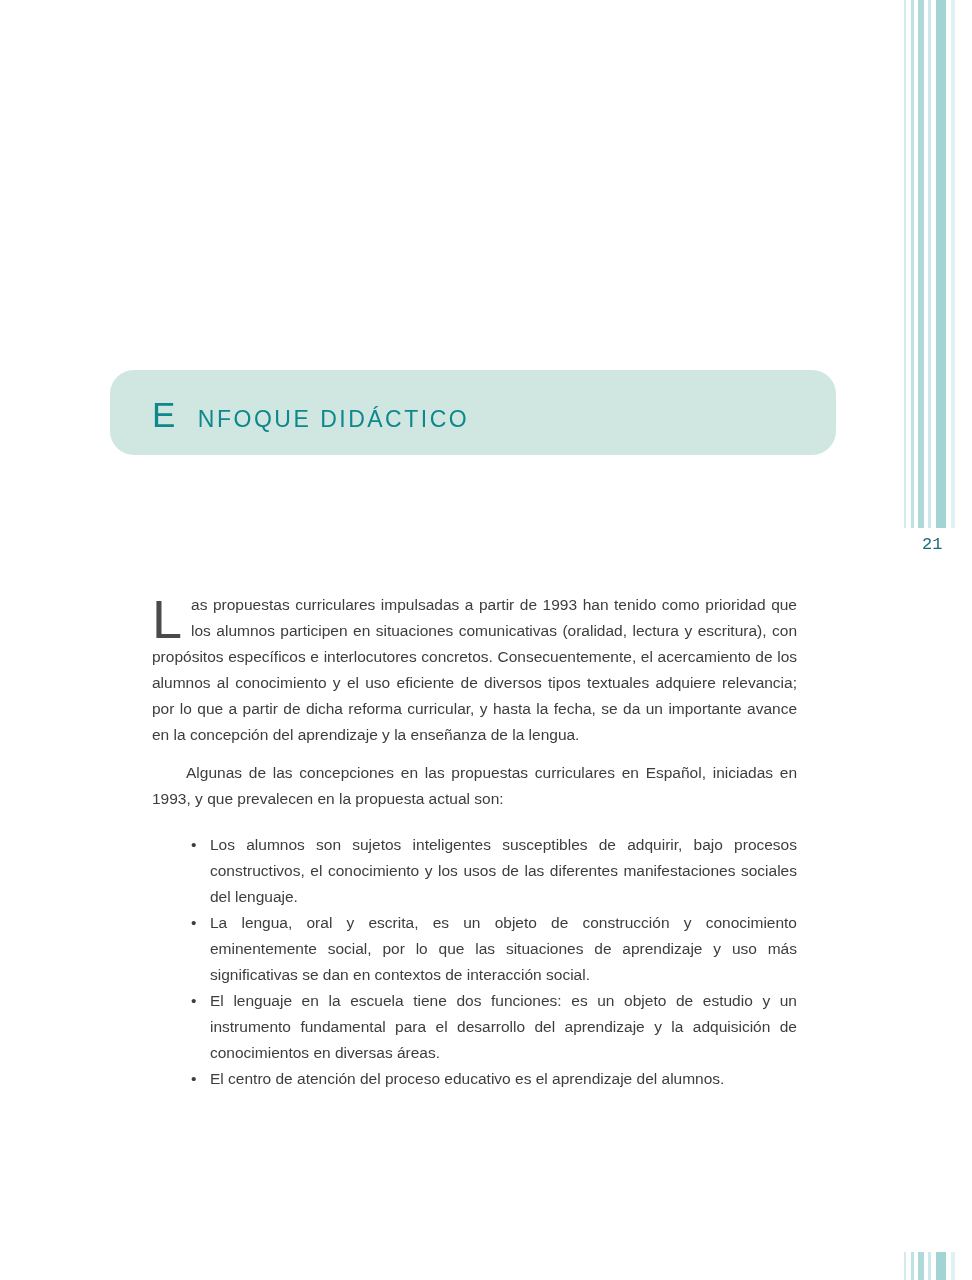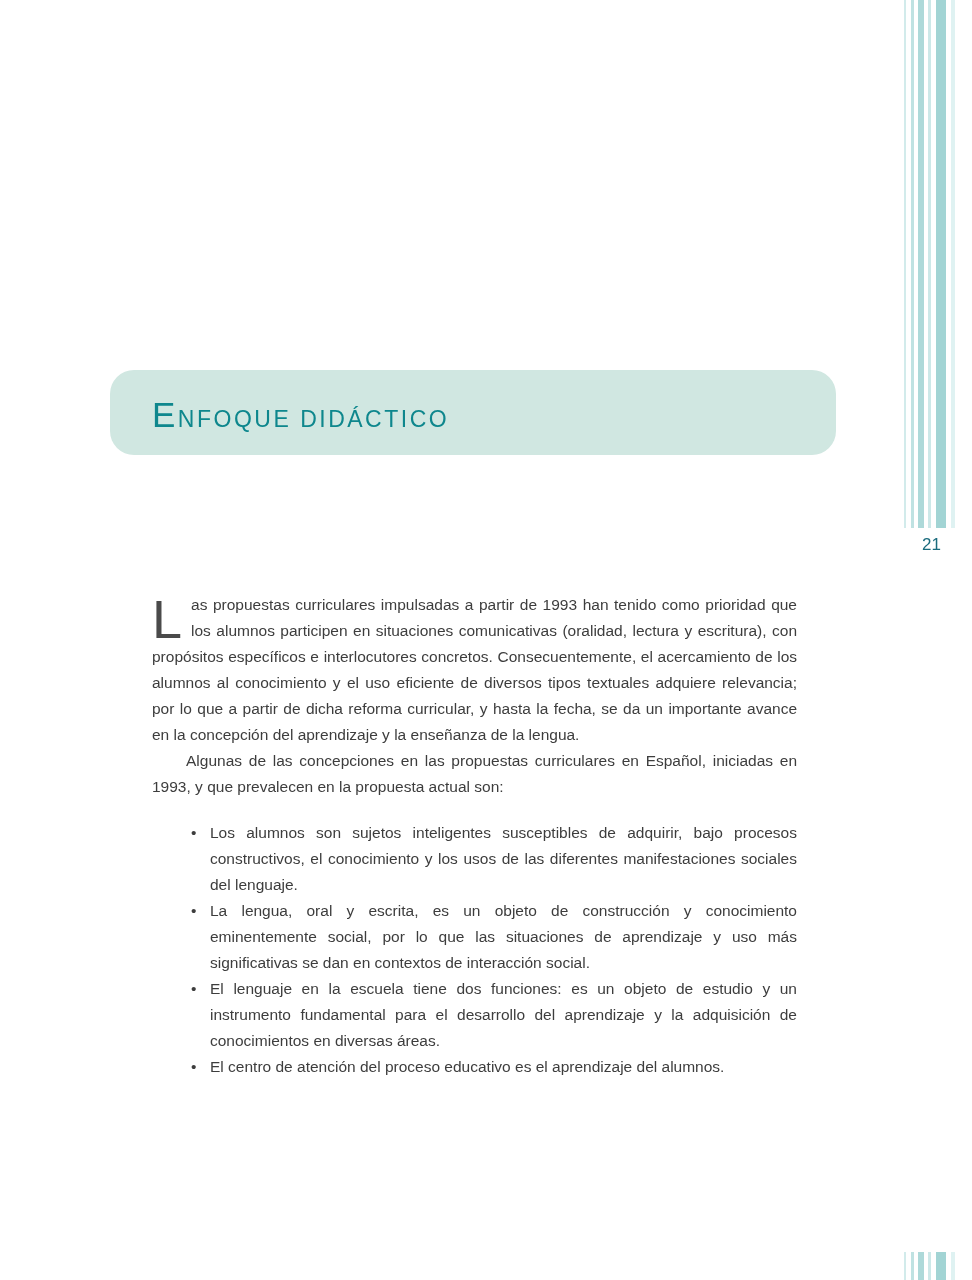--- a/index.html
+++ b/index.html
@@ -58,49 +58,50 @@
   .banner .title .initial {
     font-size: 35px;
     letter-spacing: 2.5px;
     line-height: 1;
   }
   .banner .title .rest {
     font-size: 23px;
     letter-spacing: 2.5px;
     text-transform: uppercase;
     line-height: 1;
+    margin-left: 20px;
   }
 
   
   .folio {
     position: absolute;
     left: 922px;
     top: 535px;
     width: 44px;
-    font-family: Liberation Sans, sans-serif;
+    font-family: Liberation Mono, monospace;
     font-size: 17px;
     color: var(--folio_teal, #1a6b7d);
     text-align: left;
   }
 
   
   .content {
     position: absolute;
     left: 152px;
     top: 592px;
     width: 645px;
     font-size: 15.5px;
     line-height: 26px;
     color: var(--body_text, #3d3d3d);
     text-align: justify;
     hyphens: auto;
   }
   .content p { margin: 0; }
   .content p.second {
-    margin-top: 0;
+    margin-top: 12px;
     text-indent: 34px;
   }
   .dropcap {
     float: left;
     font-size: 54px;
     line-height: 46px;
     padding: 4px 9px 0 0;
     color: var(--dropcap_gray, #4a4a4a);
   }
   ul.bullets {

